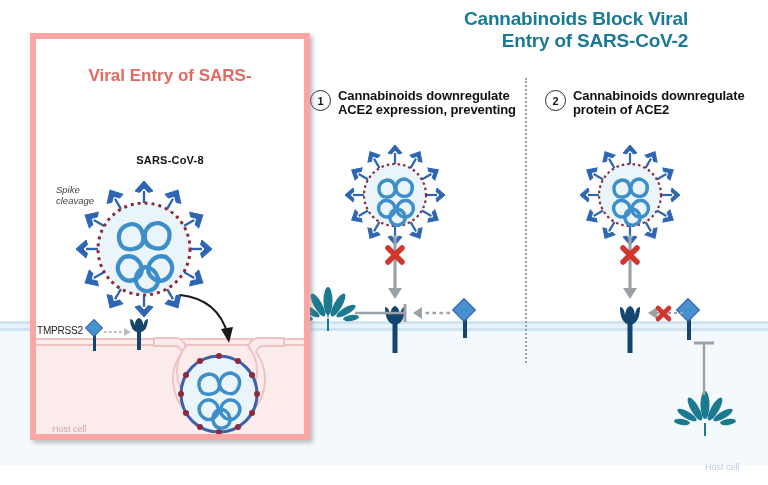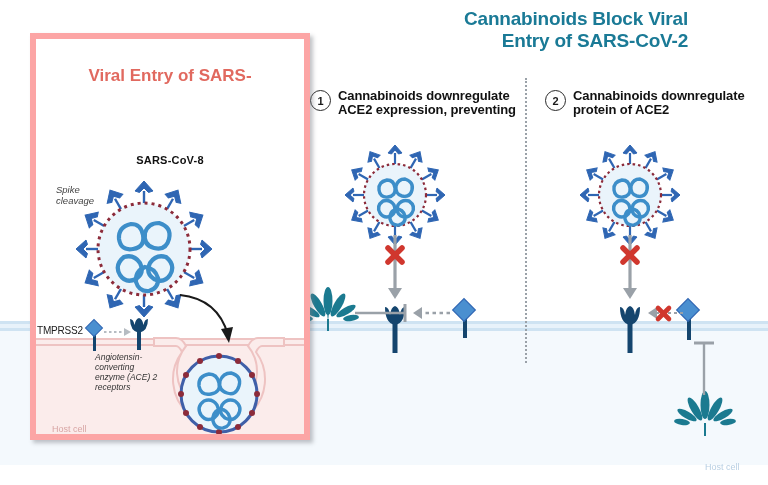--- a/index.html
+++ b/index.html
@@ -480,25 +480,19 @@
     <svg class="abs" style="left:66px;top:285px;" width="32" height="16">
       <line x1="2" y1="8" x2="22" y2="8" stroke="#b6bcc2" stroke-width="1.8" stroke-dasharray="2.5 2.5"></line>
       <path d="M22,4 L29,8 L22,12 Z" fill="#b6bcc2"></path>
     </svg>
 
     <svg class="abs" style="left:90px;top:278px;" width="26" height="34">
       <path d="M4,2 q0,12 9,14 q9,-2 9,-14 q-3.5,0 -4.5,6 q-1,-6 -4.5,-7 q-3.5,1 -4.5,7 q-1,-6 -4.5,-6 Z" fill="#14456e"></path>
       <rect x="11" y="13" width="4" height="20" fill="#14456e"></rect>
     </svg>
 
-    <div class="ace2-label">
-      <div>Angiotensin-</div>
-      <div>converting</div>
-      <div>enzyme (ACE) 2</div>
-      <div>receptors</div>
-    </div>
 
     <div class="hostcell-label-left">Host cell</div>
   </div>
 
   <div class="hostcell-label-right">Host cell</div>
 
 </div>
 
 </body></html>

